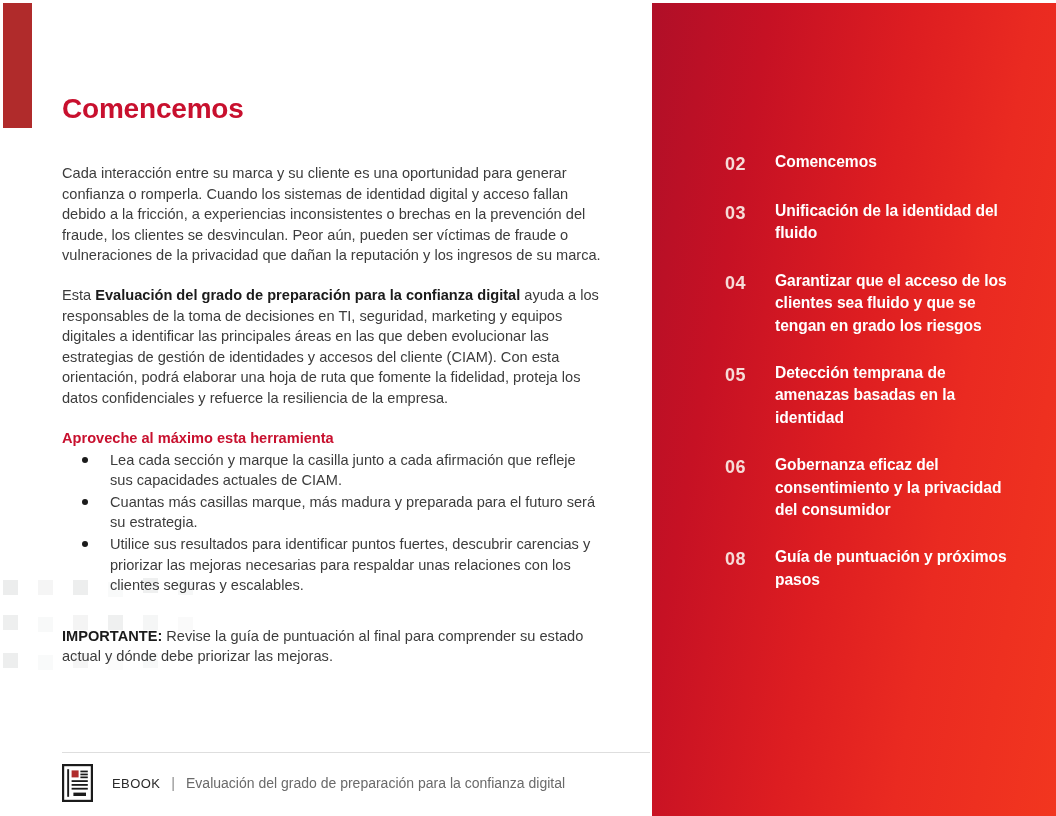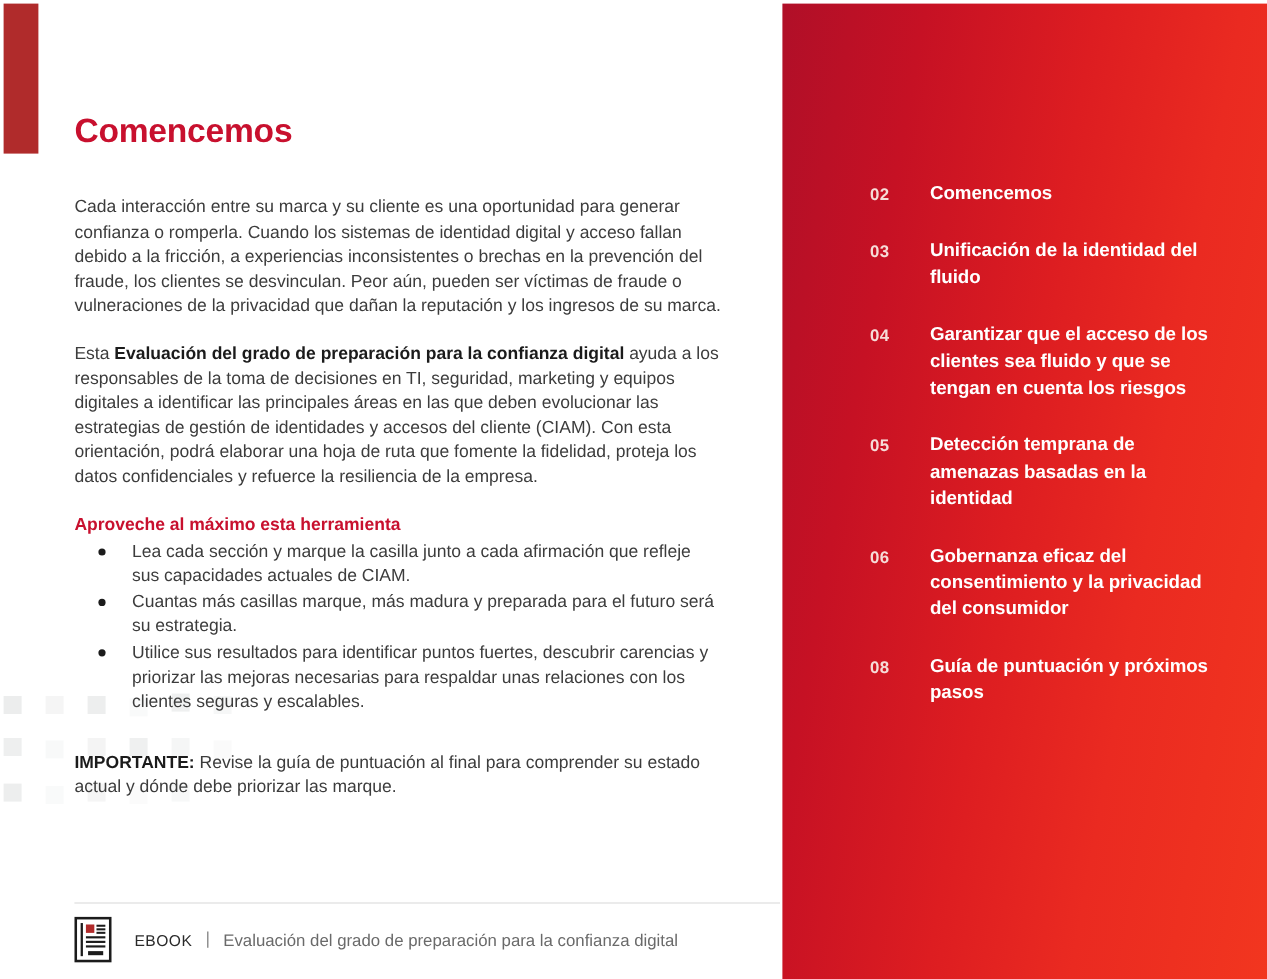--- a/index.html
+++ b/index.html
@@ -120,21 +120,21 @@
   }
   .toc-item {
     position:relative;
     display:flex;
     align-items:flex-start;
     margin-bottom:25px;
   }
   .toc-num {
     flex:0 0 auto;
     width:50px;
-    font-size:14px; font-weight:bold;
+    font-size:18px; font-weight:bold;
     color:#f6dcd8;
     letter-spacing:0.4px;
     padding-top:3px;
   }
   .toc-label {
     flex:1 1 auto;
     font-size:15.6px; font-weight:bold;
     line-height:22.4px;
     color:#ffffff;
     letter-spacing:-0.05px;
@@ -178,21 +178,21 @@
       <p class="para"><span>Esta </span><b>Evaluación del grado de preparación para la confianza digital</b><span> ayuda a los responsables de la toma de decisiones en TI, seguridad, marketing y equipos digitales a identificar las principales áreas en las que deben evolucionar las estrategias de gestión de identidades y accesos del cliente (CIAM). Con esta orientación, podrá elaborar una hoja de ruta que fomente la fidelidad, proteja los datos confidenciales y refuerce la resiliencia de la empresa.</span></p>
 
       <p class="subhead">Aproveche al máximo esta herramienta</p>
 
       <ul class="bullets">
         <li><span class="dot"></span><span>Lea cada sección y marque la casilla junto a cada afirmación que refleje sus capacidades actuales de CIAM.</span></li>
         <li><span class="dot"></span><span>Cuantas más casillas marque, más madura y preparada para el futuro será su estrategia.</span></li>
         <li><span class="dot"></span><span>Utilice sus resultados para identificar puntos fuertes, descubrir carencias y priorizar las mejoras necesarias para respaldar unas relaciones con los clientes seguras y escalables.</span></li>
       </ul>
 
-      <p class="para" id="important-para"><b>IMPORTANTE:</b><span> Revise la guía de puntuación al final para comprender su estado actual y dónde debe priorizar las marque.</span></p>
+      <p class="para" id="important-para"><b>IMPORTANTE:</b><span> Revise la guía de puntuación al final para comprender su estado actual y dónde debe priorizar las mejoras.</span></p>
 
     </div>
 
     <div id="footer-rule"></div>
 
     <div id="footer">
       <svg id="ebook-icon" viewBox="0 0 31 38">
         <rect x="1" y="1" width="29" height="36" fill="#ffffff" stroke="#1b1b1b" stroke-width="2.4"></rect>
         <rect x="5.2" y="5.2" width="1.9" height="27.6" fill="#1b1b1b"></rect>
         <rect x="9.6" y="6.4" width="7" height="7" fill="#b02b2b"></rect>
@@ -216,21 +216,21 @@
         <div class="toc-item">
           <span class="toc-num">02</span>
           <span class="toc-label">Comencemos</span>
         </div>
         <div class="toc-item">
           <span class="toc-num">03</span>
           <span class="toc-label">Unificación de la identidad del fluido</span>
         </div>
         <div class="toc-item">
           <span class="toc-num">04</span>
-          <span class="toc-label">Garantizar que el acceso de los clientes sea fluido y que se tengan en cuenta los riesgos</span>
+          <span class="toc-label">Garantizar que el acceso de los clientes sea fluido y que se tengan en grado los riesgos</span>
         </div>
         <div class="toc-item">
           <span class="toc-num">05</span>
           <span class="toc-label">Detección temprana de amenazas basadas en la identidad</span>
         </div>
         <div class="toc-item">
           <span class="toc-num">06</span>
           <span class="toc-label">Gobernanza eficaz del consentimiento y la privacidad del consumidor</span>
         </div>
         <div class="toc-item">

